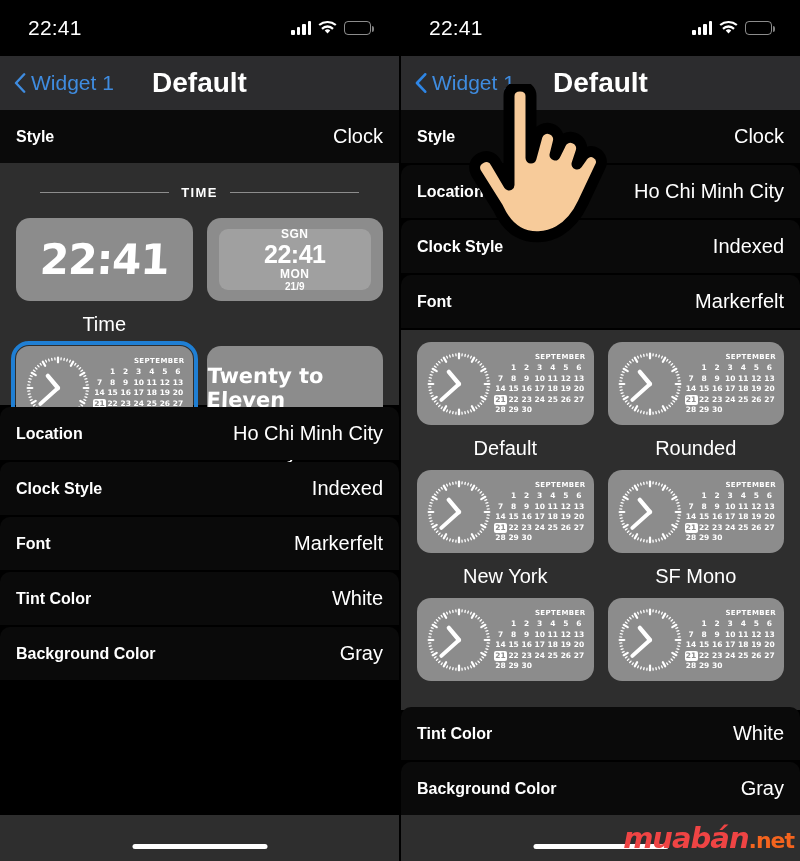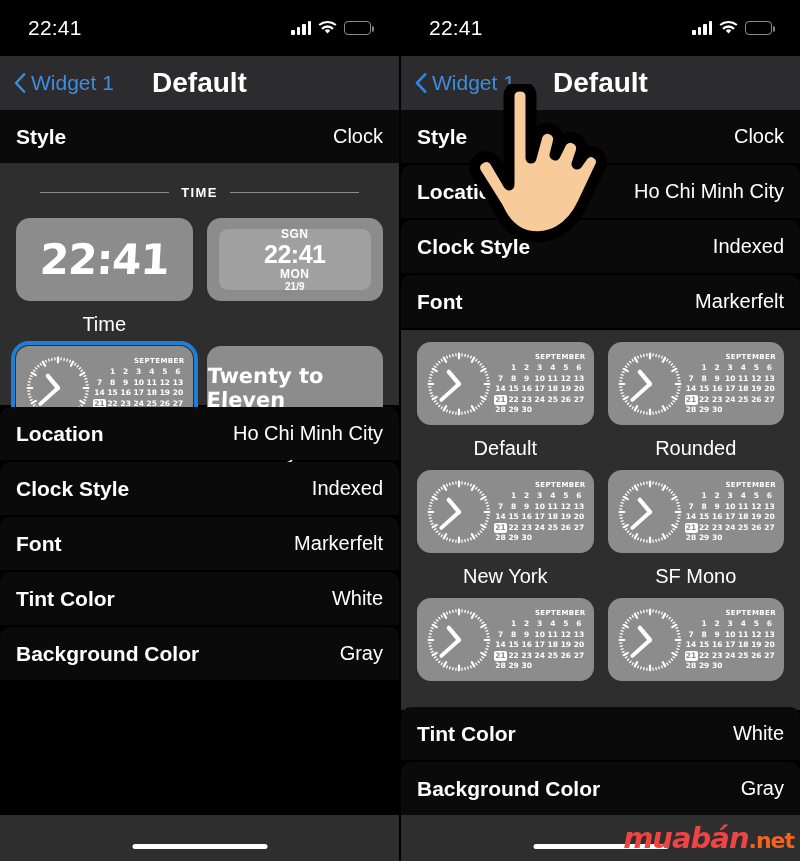--- a/index.html
+++ b/index.html
@@ -80,21 +80,21 @@
   
   .row {
     height: 53px;
     background:#0a0a0a;
     display:flex; align-items:center;
     padding: 0 16px;
     border-radius: 10px 10px 0 0;
     position: relative;
   }
   .row + .row { margin-top: 2px; }
-  .row-label { color:#fff; font-size:21px; font-weight:700; }
+  .row-label { color:#fff; font-size:16px; font-weight:700; }
   .row-value { margin-left:auto; color:#fff; font-size:20px; font-weight:400; }
 
   
   .panel { background:#2e2e2e; position: relative; }
 
   .divider {
     display:flex; align-items:center; gap:12px;
     padding: 22px 40px 6px 40px;
   }
   .divider .ln { flex:1; height:1px; background:#8d8d8d; }

